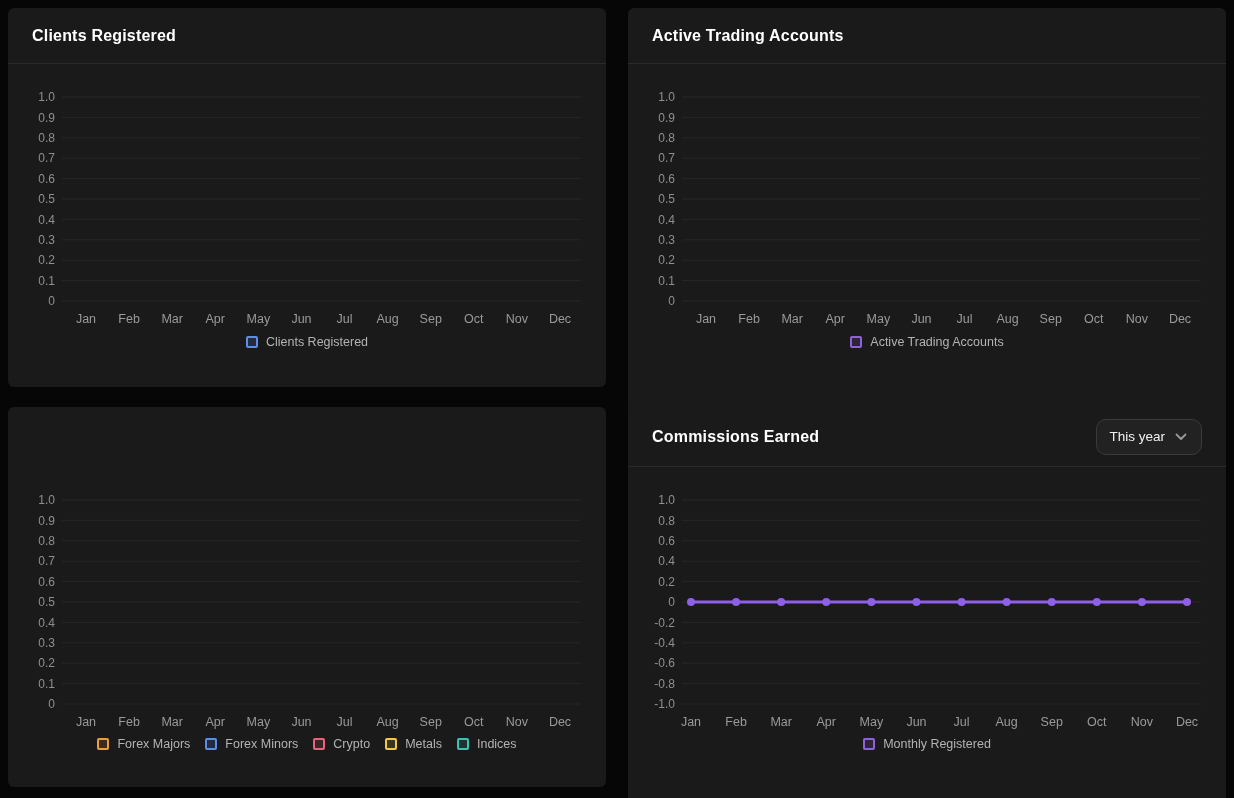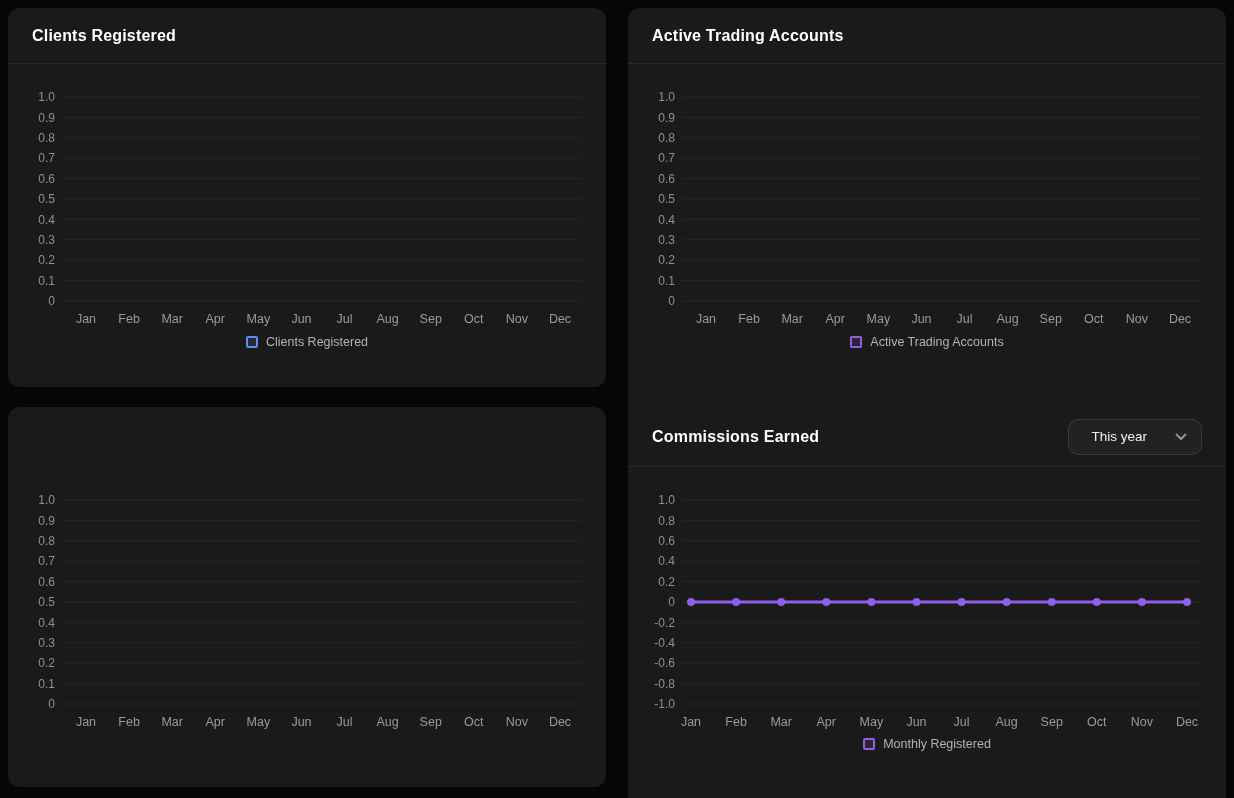--- a/index.html
+++ b/index.html
@@ -5,43 +5,43 @@
   * { margin: 0; padding: 0; box-sizing: border-box; }
   html, body {
     width: 1234px; height: 798px;
     background: #060606;
     font-family: "Liberation Sans", sans-serif;
     overflow: hidden;
   }
   .panel {
     position: absolute;
     background: #1a1a1a;
-    border-radius: 12px;
+    border-radius: 6px;
     overflow: hidden;
     text-align: center;
   }
   #panel-0 { left: 8px;   top: 8px;   width: 598px; height: 379px; }
   #panel-1 { left: 628px; top: 8px;   width: 598px; height: 480px; }
   #panel-2 { left: 8px;   top: 407px; width: 598px; height: 380px; }
   #panel-3 { left: 628px; top: 407px; width: 598px; height: 471px; }
 
   .panel-header {
     display: flex; align-items: center; justify-content: space-between;
     padding: 0 24px;
     border-bottom: 1px solid #2a2a2a;
   }
   .row-top .panel-header { height: 56px; }
   .row-bottom .panel-header { height: 60px; }
   .panel-title {
     color: #ffffff; font-size: 16px; font-weight: 700;
     letter-spacing: 0.2px;
   }
   .dropdown {
-    display: flex; align-items: center; gap: 28px;
-    height: 36px; padding: 0 14px 0 22px;
+    display: flex; align-items: center; gap: 10px;
+    height: 36px; padding: 0 14px 0 12px;
     background: #222222;
     border: 1px solid #3a3a3a;
     border-radius: 10px;
     color: #f2f2f2; font-size: 13.5px;
     cursor: pointer;
   }
   .dropdown .chev { display: inline-flex; }
 
   .chart-svg { position: absolute; left: 0; }
   .row-top .chart-svg { top: 57px; }
@@ -198,20 +198,42 @@
       <text x="207.27272727272728" y="258" fill="#9a9a9a" font-size="12.5" text-anchor="middle">Apr</text>
       <text x="250.36363636363637" y="258" fill="#9a9a9a" font-size="12.5" text-anchor="middle">May</text>
       <text x="293.4545454545455" y="258" fill="#9a9a9a" font-size="12.5" text-anchor="middle">Jun</text>
       <text x="336.54545454545456" y="258" fill="#9a9a9a" font-size="12.5" text-anchor="middle">Jul</text>
       <text x="379.6363636363636" y="258" fill="#9a9a9a" font-size="12.5" text-anchor="middle">Aug</text>
       <text x="422.72727272727275" y="258" fill="#9a9a9a" font-size="12.5" text-anchor="middle">Sep</text>
       <text x="465.8181818181818" y="258" fill="#9a9a9a" font-size="12.5" text-anchor="middle">Oct</text>
       <text x="508.90909090909093" y="258" fill="#9a9a9a" font-size="12.5" text-anchor="middle">Nov</text>
       <text x="552" y="258" fill="#9a9a9a" font-size="12.5" text-anchor="middle">Dec</text>
     </svg>
+    <div class="legend">
+      <div class="legend-item">
+        <span class="legend-swatch" style="border-color: rgb(236, 156, 61); background: rgba(236, 156, 61, 0.15);"></span>
+        <span class="legend-label">Forex Majors</span>
+      </div>
+      <div class="legend-item">
+        <span class="legend-swatch" style="border-color: rgb(91, 141, 239); background: rgba(91, 141, 239, 0.15);"></span>
+        <span class="legend-label">Forex Minors</span>
+      </div>
+      <div class="legend-item">
+        <span class="legend-swatch" style="border-color: rgb(232, 99, 124); background: rgba(232, 99, 124, 0.15);"></span>
+        <span class="legend-label">Crypto</span>
+      </div>
+      <div class="legend-item">
+        <span class="legend-swatch" style="border-color: rgb(239, 201, 76); background: rgba(239, 201, 76, 0.15);"></span>
+        <span class="legend-label">Metals</span>
+      </div>
+      <div class="legend-item">
+        <span class="legend-swatch" style="border-color: rgb(62, 193, 180); background: rgba(62, 193, 180, 0.15);"></span>
+        <span class="legend-label">Indices</span>
+      </div>
+    </div>
   </div>
 
 <div class="panel row-bottom" id="panel-3">
   <div class="panel-header">
     <span class="panel-title">Commissions Earned</span>
     <div class="dropdown">
       <span>This year</span>
       <span class="chev">
         <svg width="12" height="8" viewBox="0 0 12 8" fill="none">
           <path d="M1.5 1.5 L6 6 L10.5 1.5" stroke="#9a9a9a" stroke-width="1.8" stroke-linecap="round" stroke-linejoin="round"></path>

